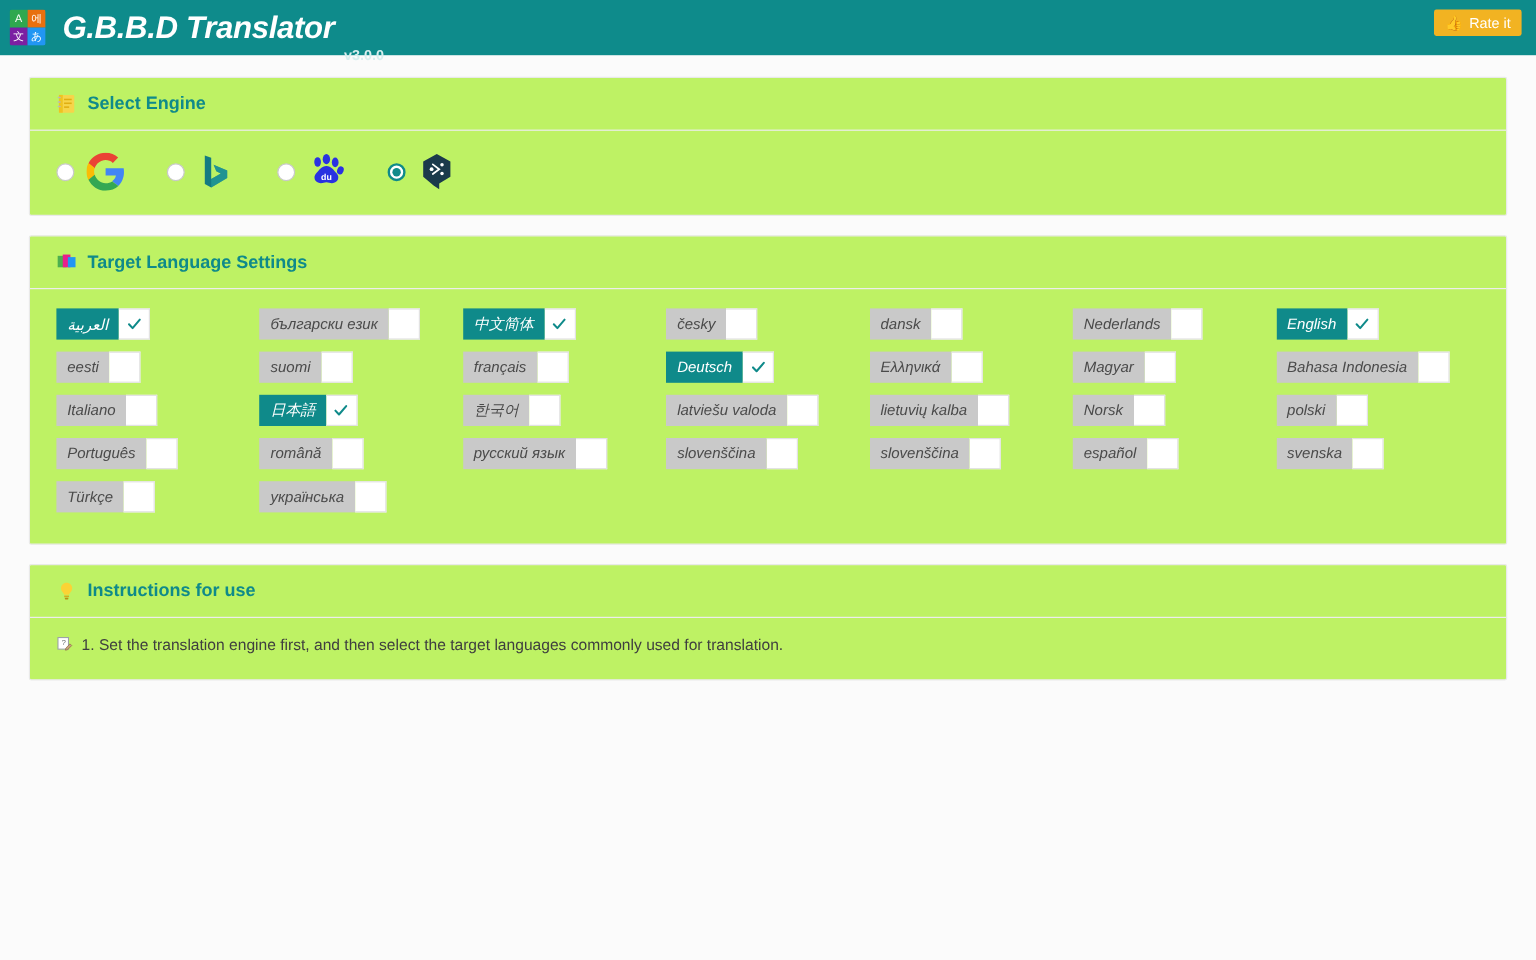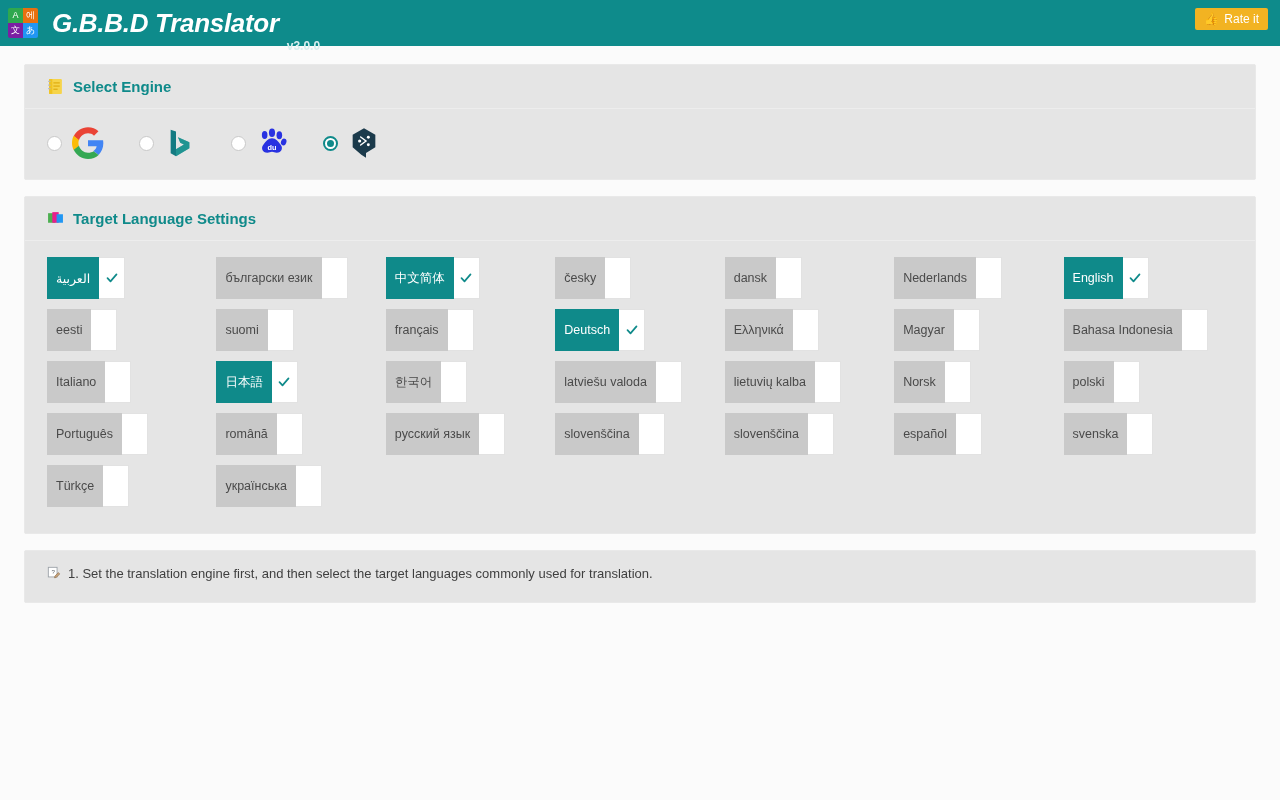--- a/index.html
+++ b/index.html
@@ -68,21 +68,21 @@
     font-size: 12px;
     font-family: "Liberation Sans", sans-serif;
     display: flex; align-items: center; gap: 5px;
     cursor: pointer;
   }
   .rate-btn .thumb { font-size: 12px; line-height: 1; }
 
   
   .wrap { padding: 18px 24px 0 24px; }
   .panel {
-    background: #e5e5e5;
+    background: #bef264;
     border: 1px solid #e9e9e9;
     border-radius: 2px;
     margin-bottom: 16px;
   }
   .panel-head {
     height: 44px;
     display: flex;
     align-items: center;
     gap: 9px;
     padding: 0 22px;
@@ -133,24 +133,25 @@
     padding: 16px 22px 26px 22px;
     display: grid;
     grid-template-columns: repeat(7, 1fr);
     row-gap: 10px;
     column-gap: 0;
     align-items: start;
   }
   .chip {
     display: inline-flex;
     align-items: stretch;
-    height: 42px;
+    height: 26px;
     cursor: pointer;
     width: max-content;
     max-width: 168px;
+    font-style: italic;
   }
   .chip .name {
     background: #c9c9c9;
     color: #4a4a4a;
     font-size: 12.5px;
     display: flex; align-items: center;
     padding: 0 9px;
     white-space: nowrap;
     overflow: hidden;
   }
@@ -410,20 +411,28 @@
           <span class="box"></span>
         </div>
         <div class="chip">
           <span class="name">українська</span>
           <span class="box"></span>
         </div>
       </div>
   </div>
 
   <div class="panel">
+    <div class="panel-head">
+      <svg class="head-icon" viewBox="0 0 16 16">
+        <path d="M8 1.5c-2.6 0-4.4 2-4.4 4.3 0 1.7 1 2.8 1.8 3.7.4.5.7.9.7 1.5h3.8c0-.6.3-1 .7-1.5.8-.9 1.8-2 1.8-3.7C12.4 3.5 10.6 1.5 8 1.5z" fill="#fbd335"></path>
+        <rect x="6.1" y="11.6" width="3.8" height="1.3" fill="#d6a91c"></rect>
+        <rect x="6.6" y="13.3" width="2.8" height="1.3" rx="0.6" fill="#b98f13"></rect>
+      </svg>
+      <div class="htitle">Instructions for use</div>
+    </div>
     <div class="instr-body" id="instr-body">
         <div class="instr-line">
           <svg class="memo-icon" viewBox="0 0 16 16">
             <rect x="1.5" y="1.5" width="10" height="11" fill="#ffffff" stroke="#9aa0a6" stroke-width="1"></rect>
             <text x="5" y="8.8" font-size="7" fill="#5f6368" font-family="Liberation Sans, sans-serif">?</text>
             <path d="M9 11.5l4-4 1.6 1.6-4 4-2 .4z" fill="#c7a27a" stroke="#8c6d4a" stroke-width="0.7"></path>
           </svg>
           <span>1. Set the translation engine first, and then select the target languages commonly used for translation.</span>
         </div>
       </div>

